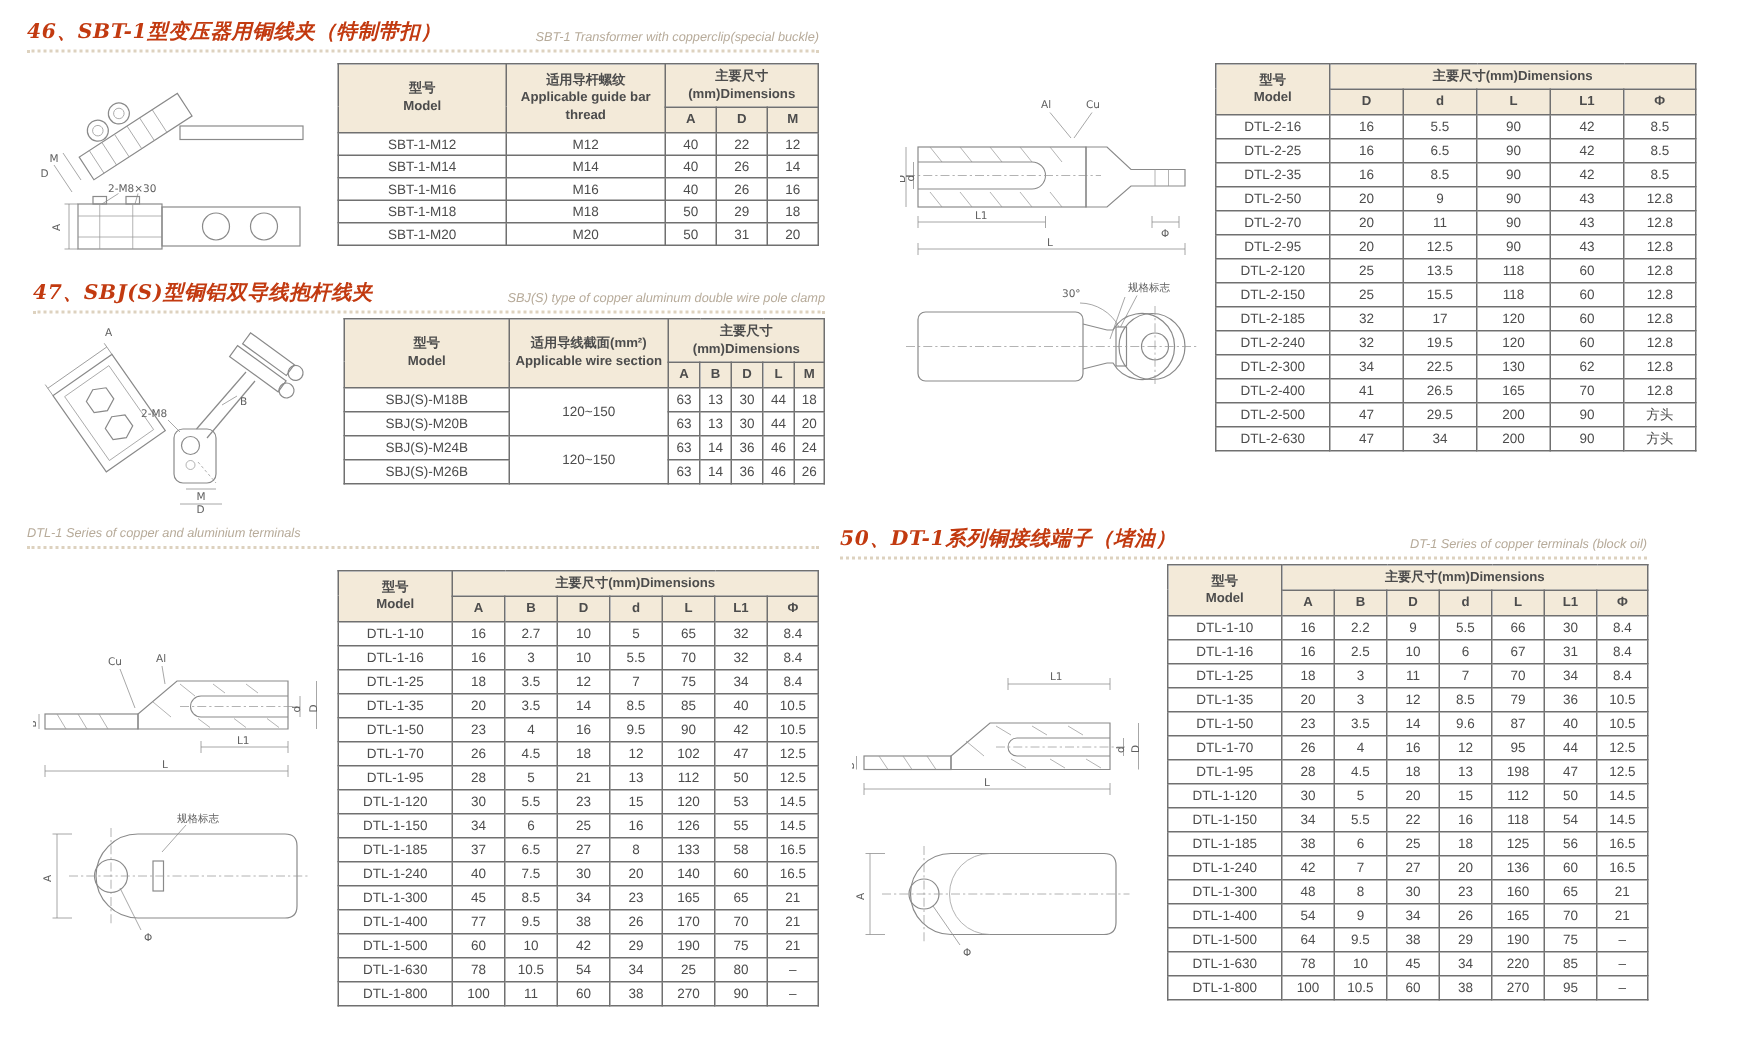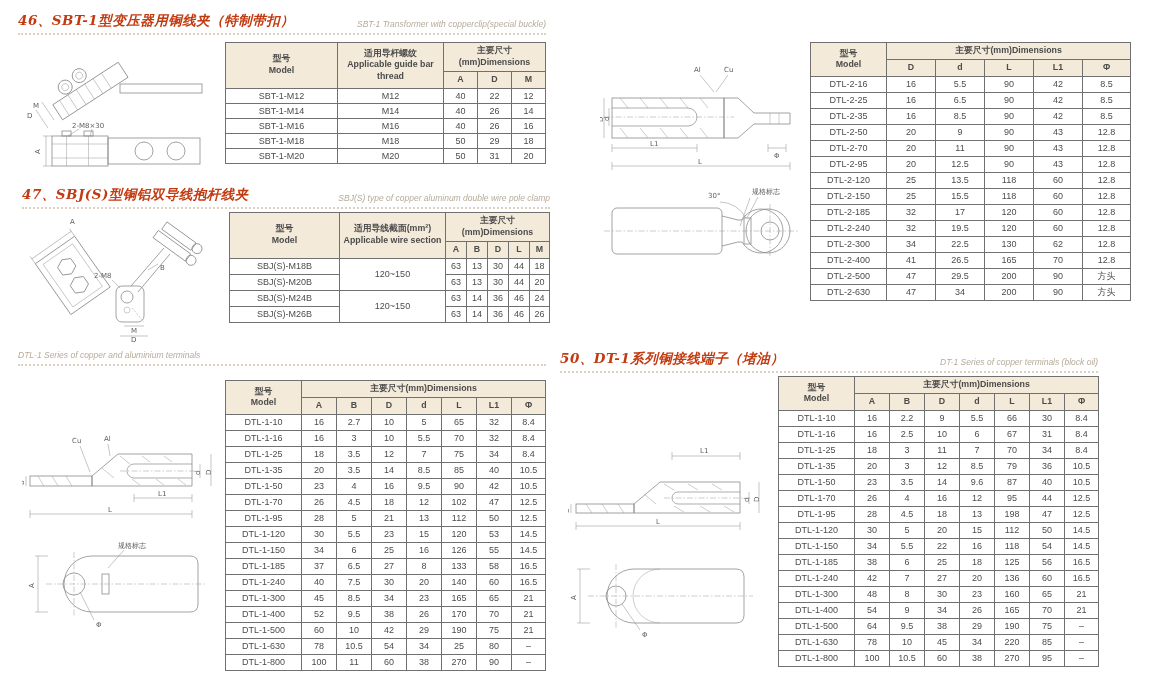--- a/index.html
+++ b/index.html
@@ -449,21 +449,21 @@
             <td>45</td>
             <td>8.5</td>
             <td>34</td>
             <td>23</td>
             <td>165</td>
             <td>65</td>
             <td>21</td>
           </tr>
           <tr>
             <td>DTL-1-400</td>
-            <td>52</td>
+            <td>77</td>
             <td>9.5</td>
             <td>38</td>
             <td>26</td>
             <td>170</td>
             <td>70</td>
             <td>21</td>
           </tr>
           <tr>
             <td>DTL-1-500</td>
             <td>60</td>

